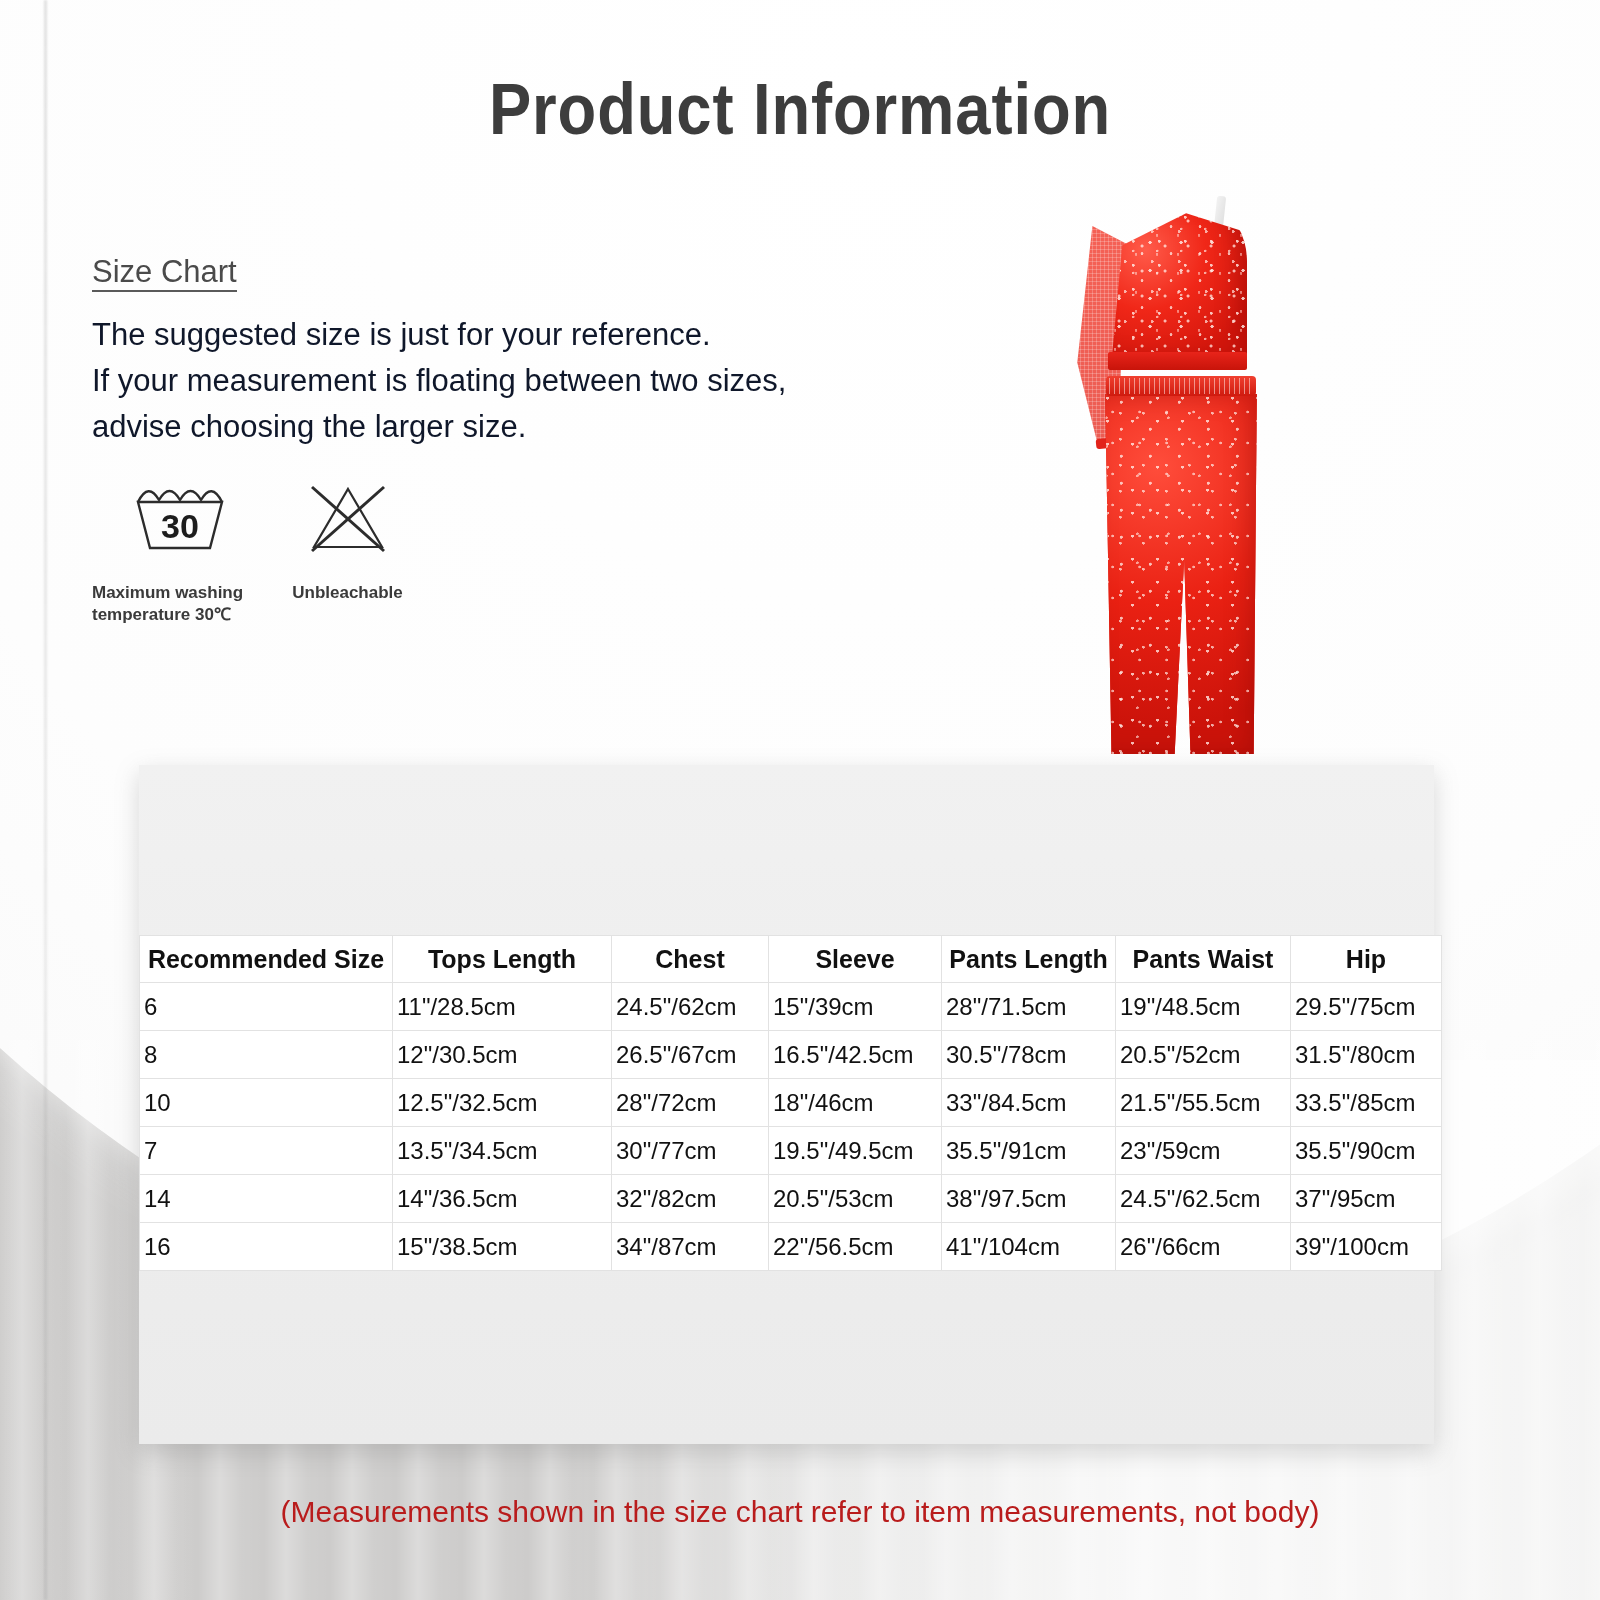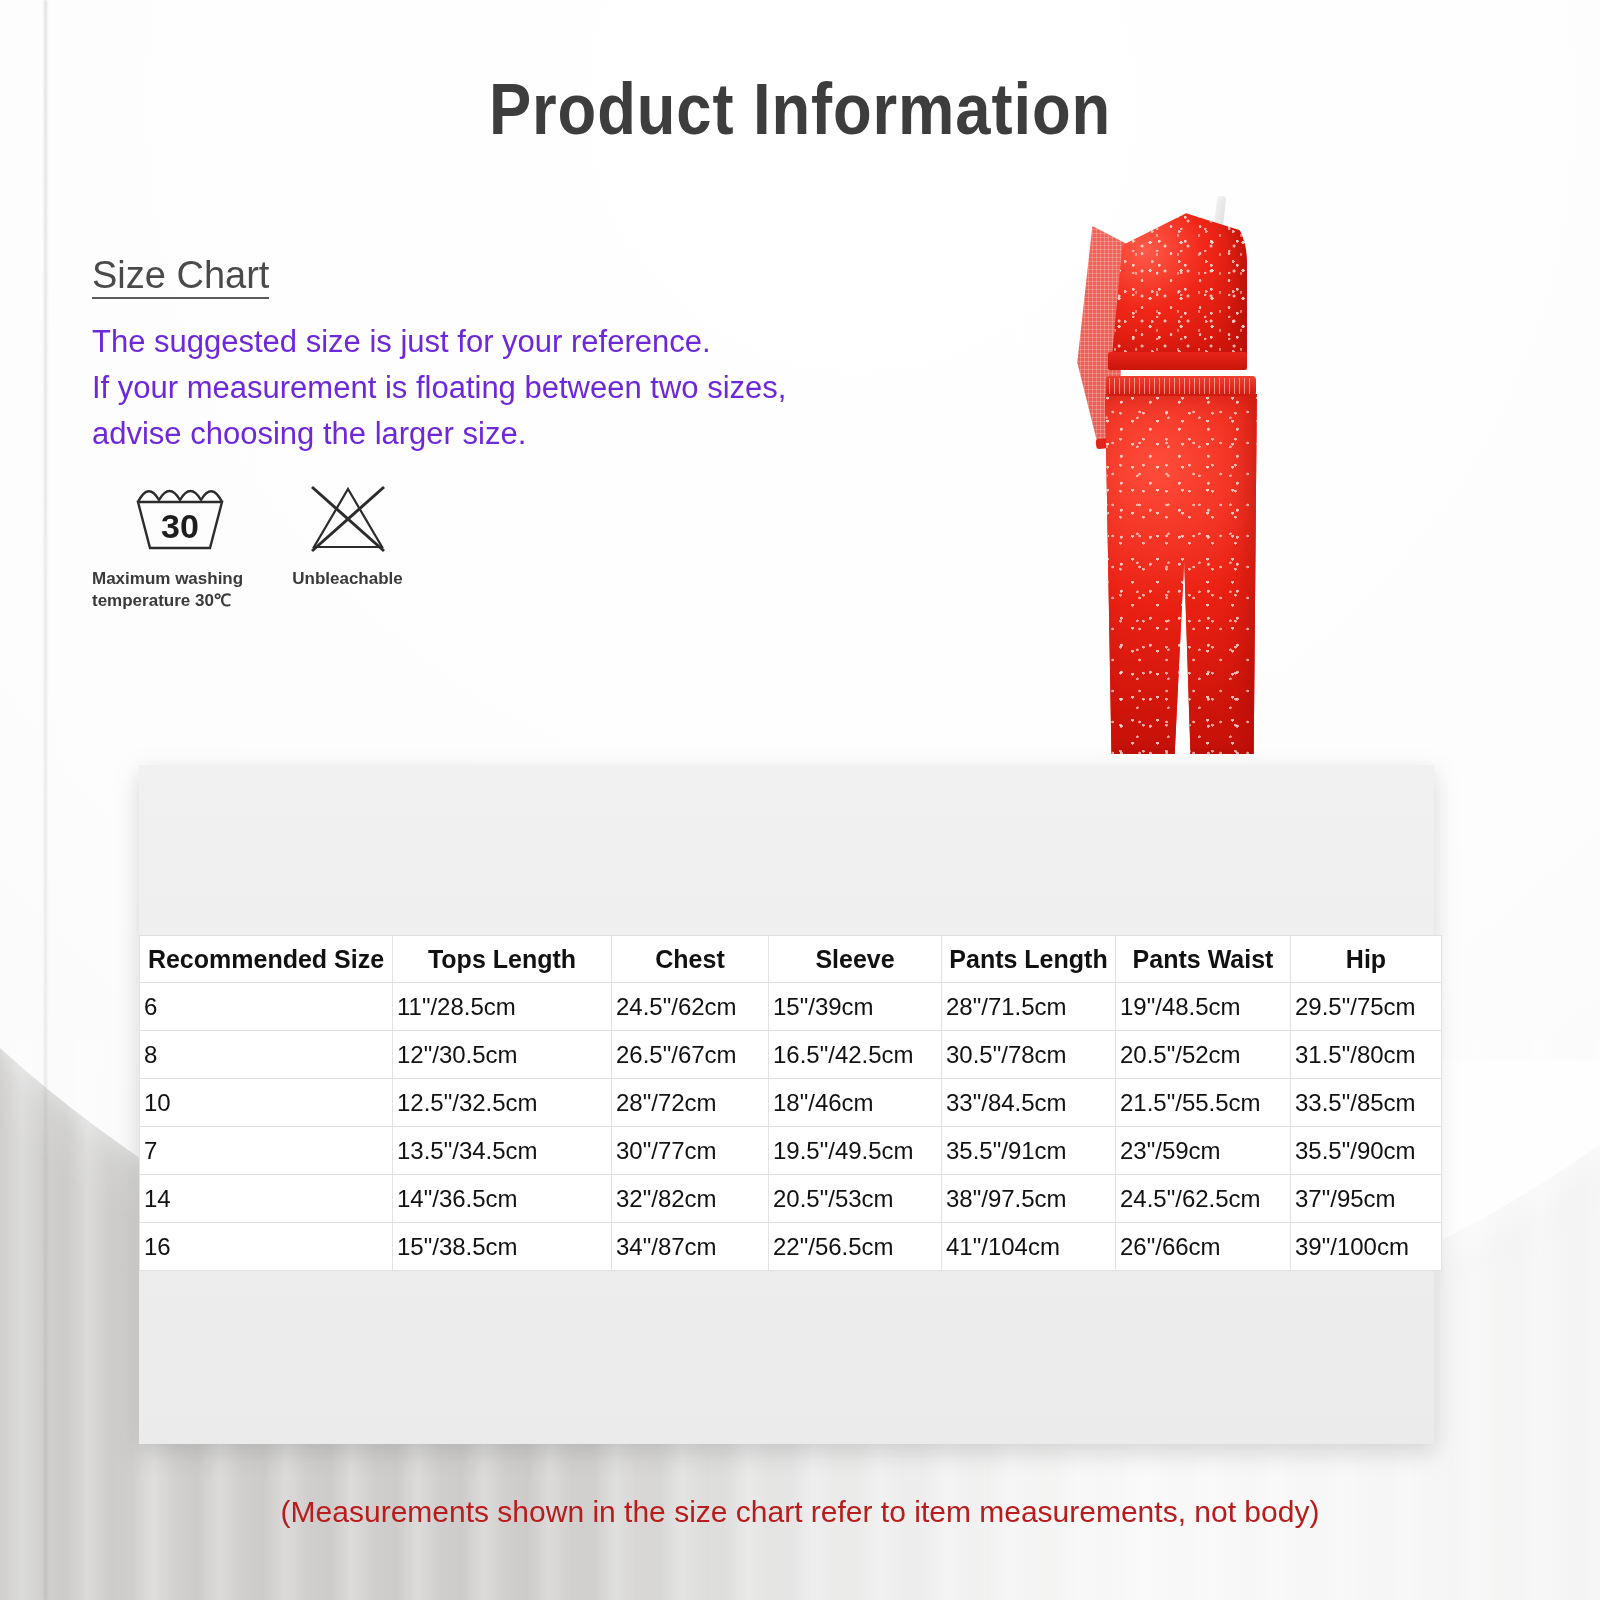--- a/index.html
+++ b/index.html
@@ -104,32 +104,32 @@
   }
 
   
   .sizechart-block {
     position: absolute;
     left: 92px;
     top: 256px;
     color: #4b4b4b;
   }
   .sizechart-heading {
-    font-size: 38px;
+    font-size: 31px;
     color: #4a4a4a;
     display: inline-block;
     border-bottom: 2px solid #5a5a5a;
     padding-bottom: 3px;
     line-height: 1.0;
   }
   .sizechart-lines {
     margin-top: 20px;
     font-size: 31px;
     line-height: 46px;
-    color: #6d28d9;
+    color: #0f172a;
   }
 
   
   .care-row {
     position: absolute;
     left: 92px;
     top: 480px;
     display: flex;
     align-items: flex-start;
   }
@@ -143,21 +143,21 @@
   .care-item.i-dry   { width: 145px; margin-left: 4px; }
   .care-item.i-iron  { width: 135px; margin-left: 4px; }
 
   .care-glyph {
     height: 78px;
     display: flex;
     align-items: center;
     justify-content: center;
   }
   .care-label {
-    margin-top: 10px;
+    margin-top: 24px;
     font-size: 17px;
     font-weight: bold;
     color: #3a3a3a;
     text-align: center;
     line-height: 22px;
     white-space: pre-line;
   }
   .care-item.i-wash .care-label { text-align: left; width: 100%; }
 
   

